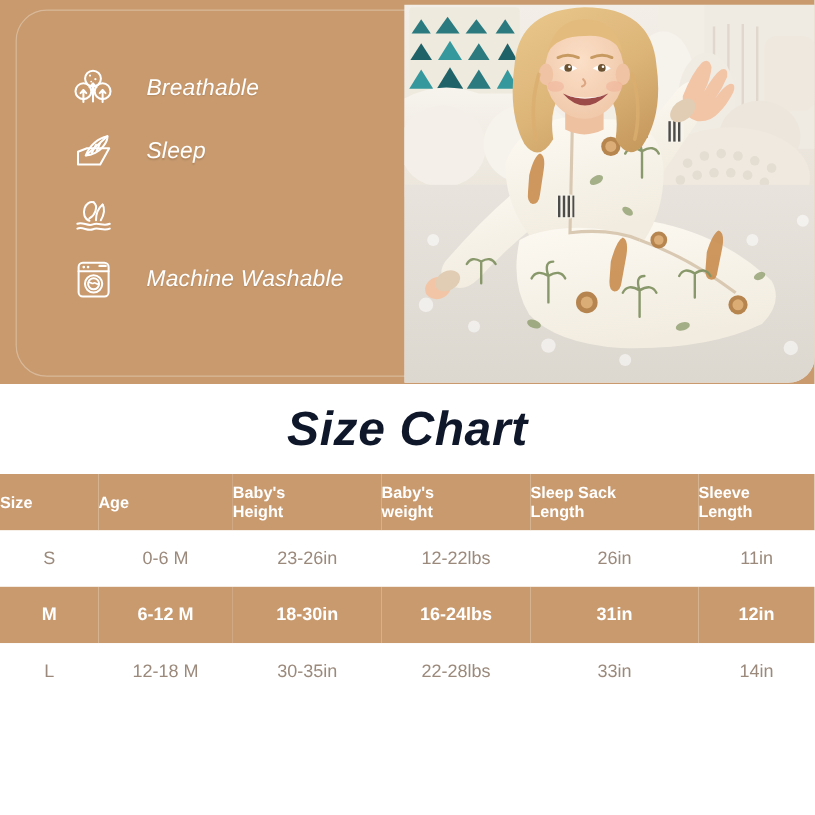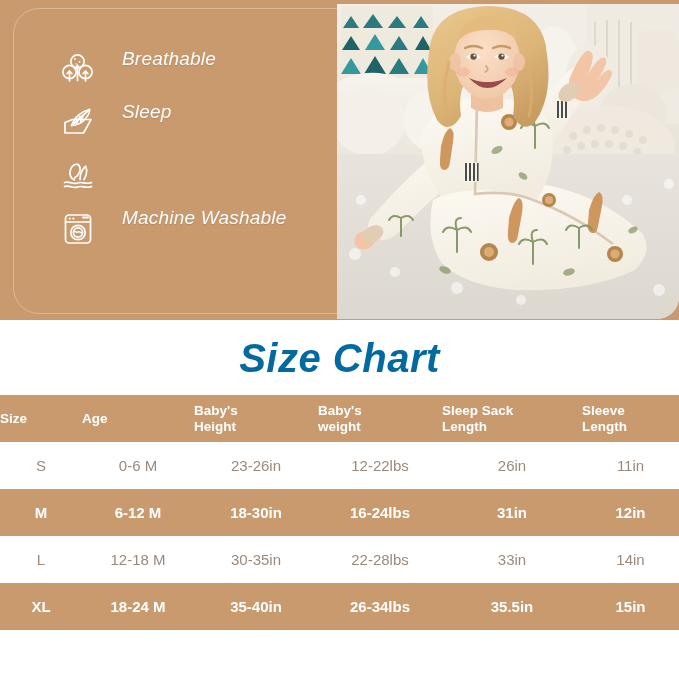--- a/index.html
+++ b/index.html
@@ -41,21 +41,21 @@
 
   
   #features {
     position: absolute;
     left: 56px;
     top: 48px;
     width: 260px;
   }
   .feature-row {
     display: flex;
-    align-items: flex-start;
+    align-items: center;
     height: 52px;
     margin-bottom: 1px;
   }
   .feature-icon {
     width: 44px;
     height: 44px;
     flex: 0 0 44px;
     display: flex;
     align-items: center;
     justify-content: center;
@@ -88,21 +88,21 @@
   
   #chart-title {
     position: absolute;
     left: 0;
     top: 336px;
     width: 679px;
     text-align: center;
     font-size: 40px;
     font-weight: bold;
     font-style: italic;
-    color: #0369a1;
+    color: #0f172a;
     letter-spacing: 0.5px;
   }
 
   
   #size-table {
     position: absolute;
     left: 0;
     top: 395px;
     width: 679px;
     border-collapse: collapse;
@@ -493,24 +493,16 @@
         <td>12in</td>
       </tr>
       <tr class="row-light">
         <td>L</td>
         <td>12-18 M</td>
         <td>30-35in</td>
         <td>22-28lbs</td>
         <td>33in</td>
         <td>14in</td>
       </tr>
-      <tr class="row-dark">
-        <td>XL</td>
-        <td>18-24 M</td>
-        <td>35-40in</td>
-        <td>26-34lbs</td>
-        <td>35.5in</td>
-        <td>15in</td>
-      </tr>
     </tbody>
   </table>
 
 </div>
 
 </body></html>

